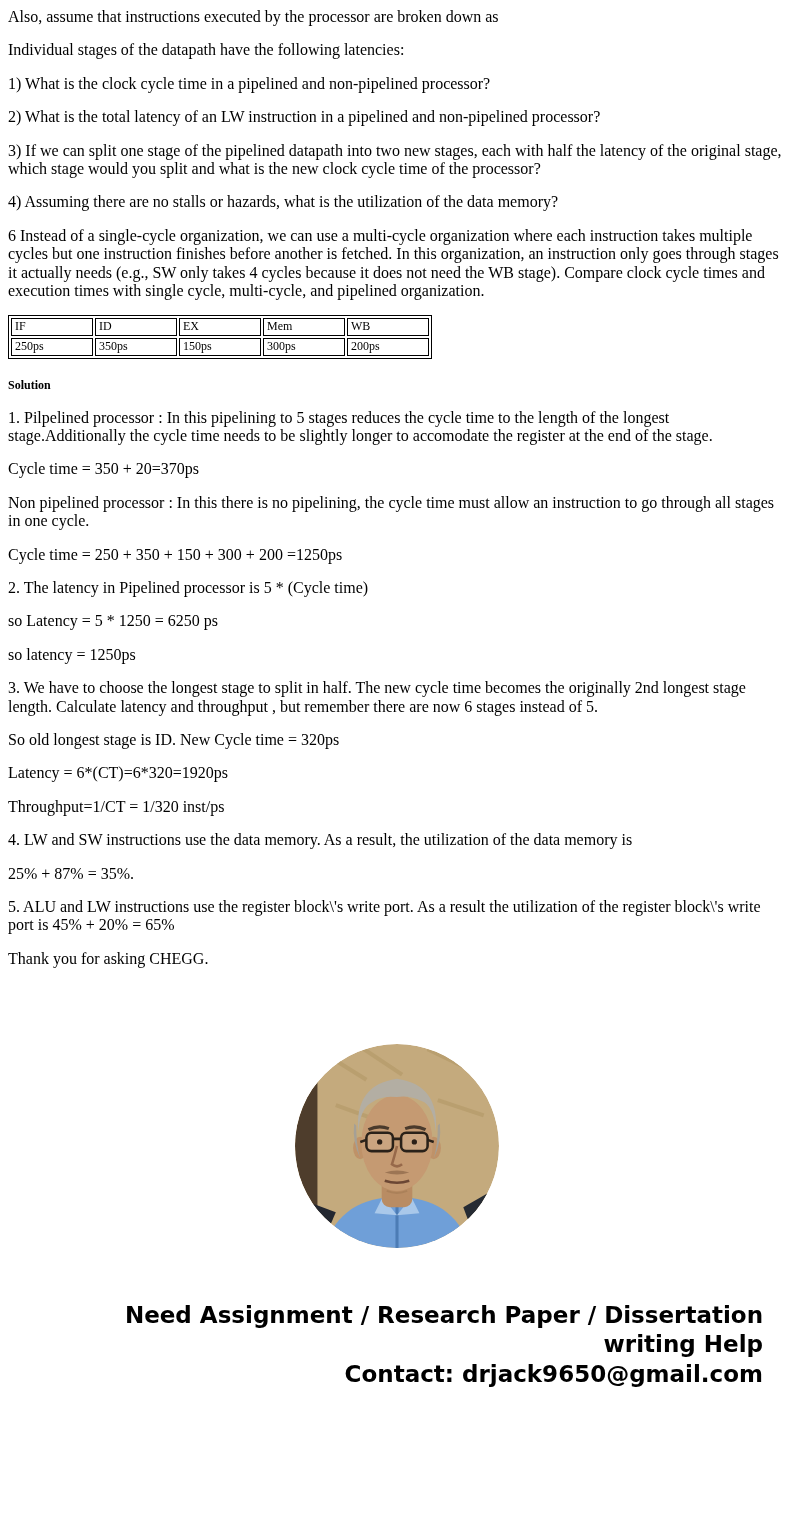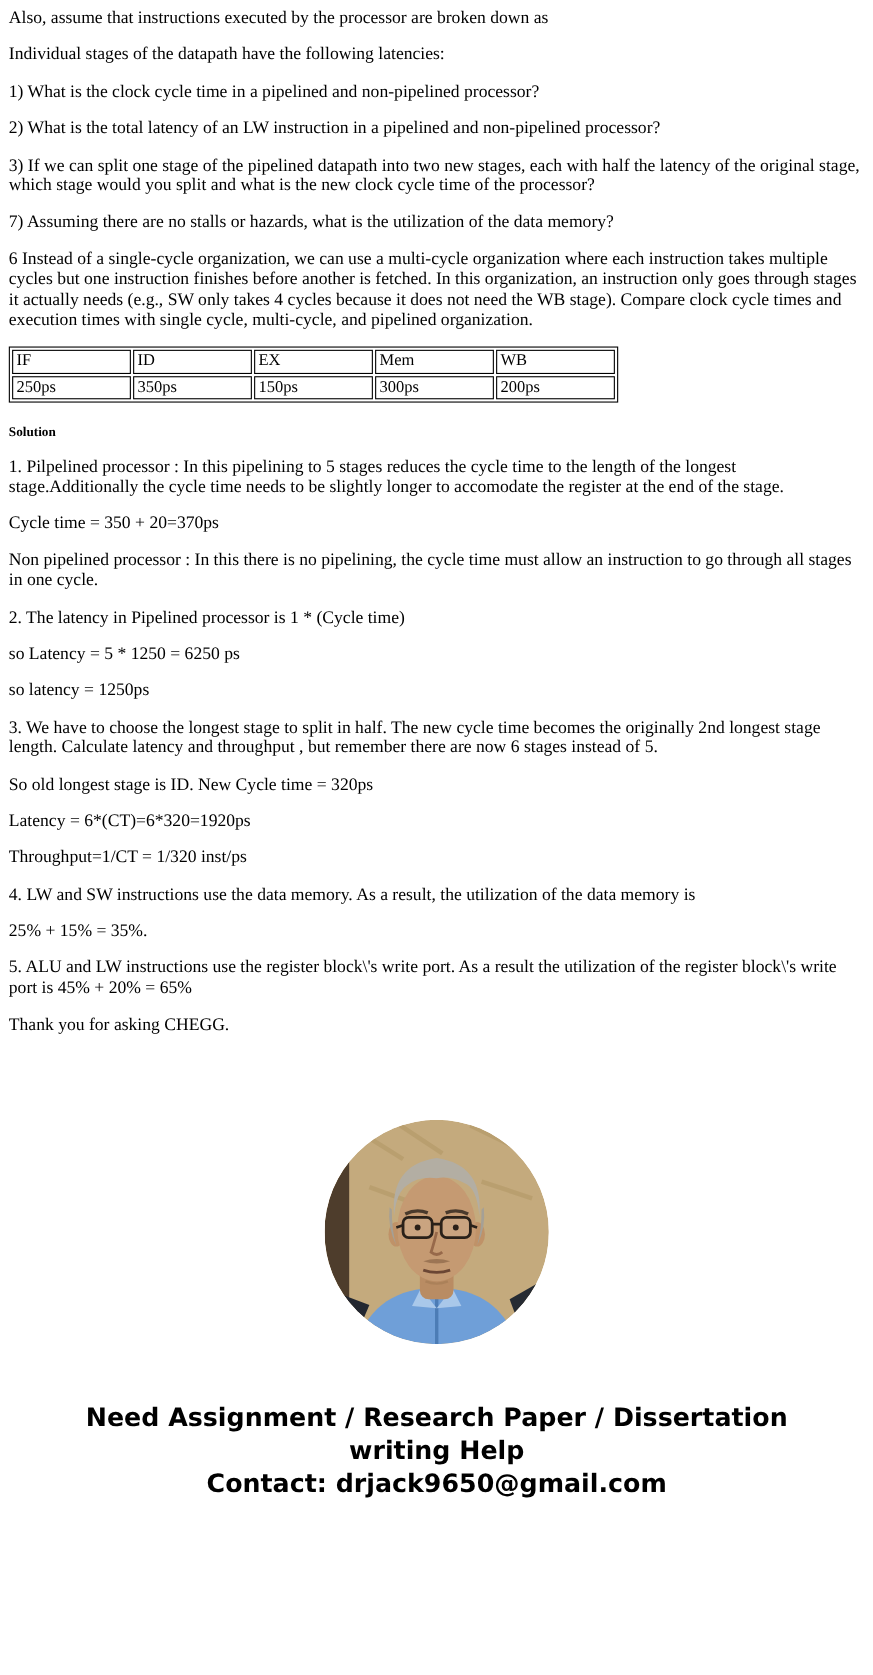--- a/index.html
+++ b/index.html
@@ -15,23 +15,23 @@
   }
   .q-para, .s-para { margin: 0 0 15px 0; }
   .latency-table {
     border: 1px solid #000;
     border-spacing: 2px;
     border-collapse: separate;
     margin: 3px 0 15px 0;
   }
   .latency-table td {
     border: 1px solid #000;
-    width: 108px;
+    width: 82px;
     padding: 1px 3px;
-    font-size: 15px;
+    font-size: 12px;
     text-align: left;
     white-space: nowrap;
   }
   .solution-heading {
     font-size: 12px;
     font-weight: bold;
     margin: 20px 0 16px 0;
   }
   .avatar-wrap {
     margin-top: 76px;
@@ -41,21 +41,21 @@
     display: inline-block;
     width: 204px;
     height: 204px;
     border-radius: 50%;
     overflow: hidden;
     line-height: 0;
   }
   .footer {
     margin: 48px auto 10px auto;
     max-width: 732px;
-    text-align: center;
+    text-align: right;
     font-family: "DejaVu Sans", "Liberation Sans", sans-serif;
     font-weight: bold;
     font-size: 23px;
     line-height: 1.3;
     color: #000000;
   }
 </style>
 </head>
 <body>
 
@@ -64,21 +64,21 @@
     <p class="q-para">Also, assume that instructions executed by the processor are broken down as</p>
 
     <p class="q-para">Individual stages of the datapath have the following latencies:</p>
 
     <p class="q-para">1) What is the clock cycle time in a pipelined and non-pipelined processor?</p>
 
     <p class="q-para">2) What is the total latency of an LW instruction in a pipelined and non-pipelined processor?</p>
 
     <p class="q-para">3) If we can split one stage of the pipelined datapath into two new stages, each with half the latency of the original stage, which stage would you split and what is the new clock cycle time of the processor?</p>
 
-    <p class="q-para">7) Assuming there are no stalls or hazards, what is the utilization of the data memory?</p>
+    <p class="q-para">4) Assuming there are no stalls or hazards, what is the utilization of the data memory?</p>
 
 
     <p class="q-para">6 Instead of a single-cycle organization, we can use a multi-cycle organization where each instruction takes multiple cycles but one instruction finishes before another is fetched. In this organization, an instruction only goes through stages it actually needs (e.g., SW only takes 4 cycles because it does not need the WB stage). Compare clock cycle times and execution times with single cycle, multi-cycle, and pipelined organization.</p>
   </div>
 
 <table class="latency-table">
   <tbody>
     <tr>
 
         <td>IF</td>
@@ -109,39 +109,40 @@
 <h3 class="solution-heading">Solution</h3>
 
 <div>
 
     <p class="s-para">1. Pilpelined processor : In this pipelining to 5 stages reduces the cycle time to the length of the longest stage.Additionally the cycle time needs to be slightly longer to accomodate the register at the end of the stage.</p>
 
     <p class="s-para">Cycle time = 350 + 20=370ps</p>
 
     <p class="s-para">Non pipelined processor : In this there is no pipelining, the cycle time must allow an instruction to go through all stages in one cycle.</p>
 
-
-    <p class="s-para">2. The latency in Pipelined processor is 1 * (Cycle time)</p>
+    <p class="s-para">Cycle time = 250 + 350 + 150 + 300 + 200 =1250ps</p>
+
+    <p class="s-para">2. The latency in Pipelined processor is 5 * (Cycle time)</p>
 
     <p class="s-para">so Latency = 5 * 1250 = 6250 ps</p>
 
 
     <p class="s-para">so latency = 1250ps</p>
 
     <p class="s-para">3. We have to choose the longest stage to split in half. The new cycle time becomes the originally 2nd longest stage length. Calculate latency and throughput , but remember there are now 6 stages instead of 5.</p>
 
     <p class="s-para">So old longest stage is ID. New Cycle time = 320ps</p>
 
     <p class="s-para">Latency = 6*(CT)=6*320=1920ps</p>
 
     <p class="s-para">Throughput=1/CT = 1/320 inst/ps</p>
 
     <p class="s-para">4. LW and SW instructions use the data memory. As a result, the utilization of the data memory is</p>
 
-    <p class="s-para">25% + 15% = 35%.</p>
+    <p class="s-para">25% + 87% = 35%.</p>
 
     <p class="s-para">5. ALU and LW instructions use the register block\'s write port. As a result the utilization of the register block\'s write port is 45% + 20% = 65%</p>
 
     <p class="s-para">Thank you for asking CHEGG.</p>
   </div>
 
 <div class="avatar-wrap">
   <span class="avatar-circle">
     <svg width="204" height="204" viewBox="0 0 200 200" xmlns="http://www.w3.org/2000/svg">
       <defs>

